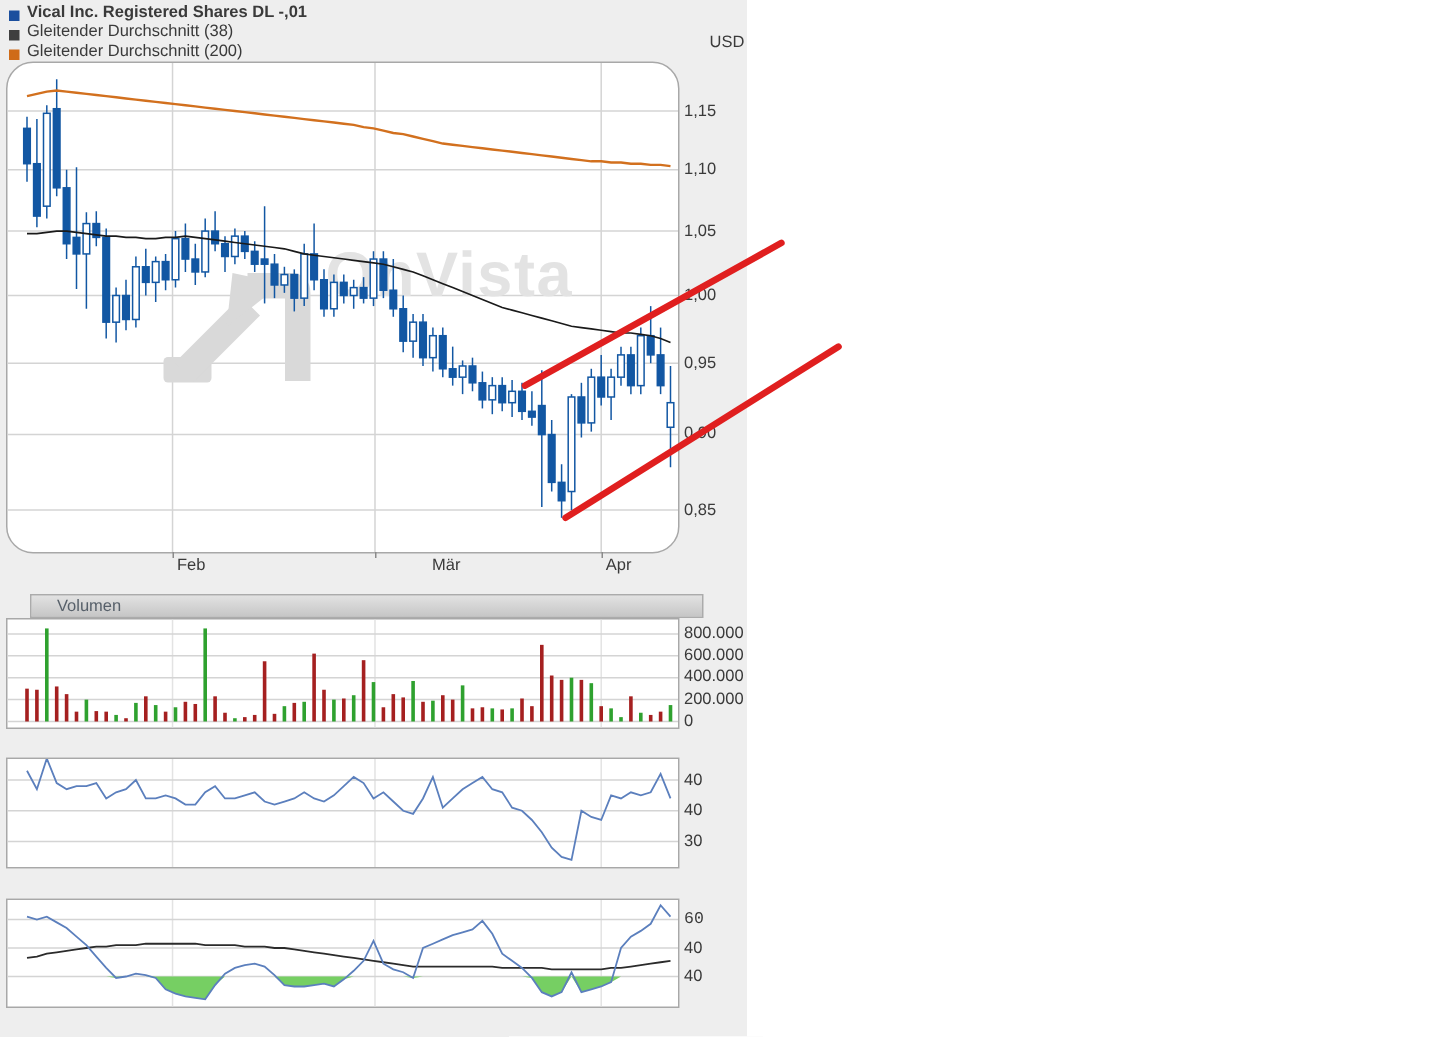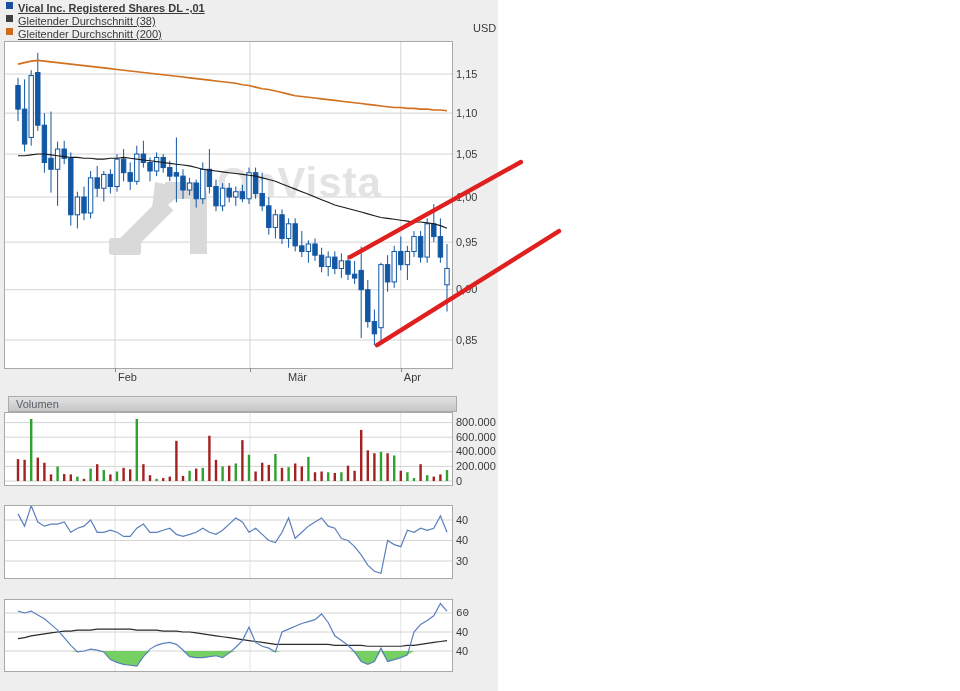--- a/index.html
+++ b/index.html
@@ -1,27 +1,27 @@
 <!DOCTYPE html>
 <html><head>
 <meta charset="utf-8">
 <style>
   html,body{margin:0;padding:0;background:#fff;}
   .page{position:relative;width:960px;height:691px;background:#fff;
         font-family:"Liberation Sans",sans-serif;overflow:hidden;}
   .gray-panel{position:absolute;left:0;top:0;width:498px;height:691px;background:#eeeeee;}
   .legend{position:absolute;left:6px;top:2px;}
-  .legend-row{display:flex;align-items:flex-start;height:12px;margin-bottom:1px;
-              font-size:11px;color:#3a3a3a;white-space:nowrap;text-decoration:underline;}
+  .legend-row{display:flex;align-items:flex-end;height:12px;margin-bottom:1px;
+              font-size:11px;color:#3a3a3a;white-space:nowrap;}
   .legend-row .sw{width:7px;height:7px;margin-right:5px;flex:0 0 auto;}
   .unit-label{position:absolute;left:473px;top:22px;font-size:11px;color:#3a3a3a;}
   .plot{position:absolute;background:#ffffff;border:1px solid #a8a8a8;}
-  .hdr{position:absolute;left:8px;width:449px;height:16px;box-sizing:border-box;
+  .hdr{position:absolute;left:20px;width:449px;height:16px;box-sizing:border-box;
        background:linear-gradient(#e2e2e2,#c6c6c6);border:1px solid #ababab;
-       font-size:11px;color:#57606a;line-height:14px;padding-left:7px;}
+       font-size:11px;color:#57606a;line-height:14px;padding-left:17px;}
   .ylab{position:absolute;font-size:11px;color:#3a3a3a;white-space:nowrap;}
   .xlab{position:absolute;font-size:11px;color:#3a3a3a;top:371px;}
   .xtick{position:absolute;width:1px;height:4px;background:#8a8a8a;top:368px;}
   .overlay{position:absolute;left:0;top:0;pointer-events:none;}
   svg{display:block;}
 </style>
 </head>
 <body>
 
 <div class="page">
@@ -37,21 +37,21 @@
         <span>Gleitender Durchschnitt (38)</span>
       </div>
       <div class="legend-row">
         <span class="sw" style="background: rgb(207, 107, 24);"></span>
         <span>Gleitender Durchschnitt (200)</span>
       </div>
     </div>
 
   <div class="unit-label">USD</div>
 
-  <div class="plot" style="left:4px;top:41px;width:447px;height:326px;">
+  <div class="plot" style="left:4px;top:41px;width:447px;height:326px;border-radius:18px;">
     <svg id="svg-main" width="447" height="326" viewBox="0 0 447 326">
         <line x1="110.02" y1="0" x2="110.02" y2="326" stroke="#d4d4d4" stroke-width="1"></line>
         <line x1="244.98999999999998" y1="0" x2="244.98999999999998" y2="326" stroke="#d4d4d4" stroke-width="1"></line>
         <line x1="395.79999999999995" y1="0" x2="395.79999999999995" y2="326" stroke="#d4d4d4" stroke-width="1"></line>
         <line x1="0" y1="32.009490709860415" x2="447" y2="32.009490709860415" stroke="#d4d4d4" stroke-width="1"></line>
         <line x1="0" y1="71.12704177219406" x2="447" y2="71.12704177219406" stroke="#d4d4d4" stroke-width="1"></line>
         <line x1="0" y1="112.0646555308998" x2="447" y2="112.0646555308998" stroke="#d4d4d4" stroke-width="1"></line>
         <line x1="0" y1="155" x2="447" y2="155" stroke="#d4d4d4" stroke-width="1"></line>
         <line x1="0" y1="200.1380990610445" x2="447" y2="200.1380990610445" stroke="#d4d4d4" stroke-width="1"></line>
         <line x1="0" y1="247.71725377888714" x2="447" y2="247.71725377888714" stroke="#d4d4d4" stroke-width="1"></line>

